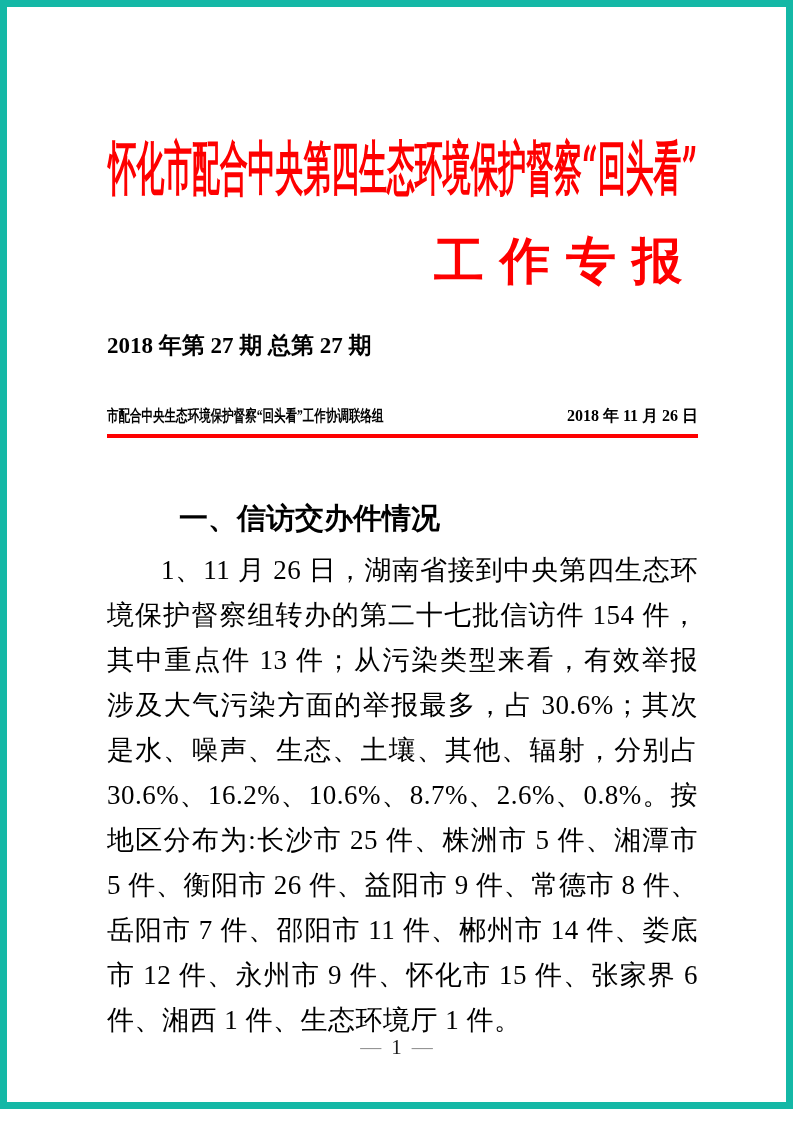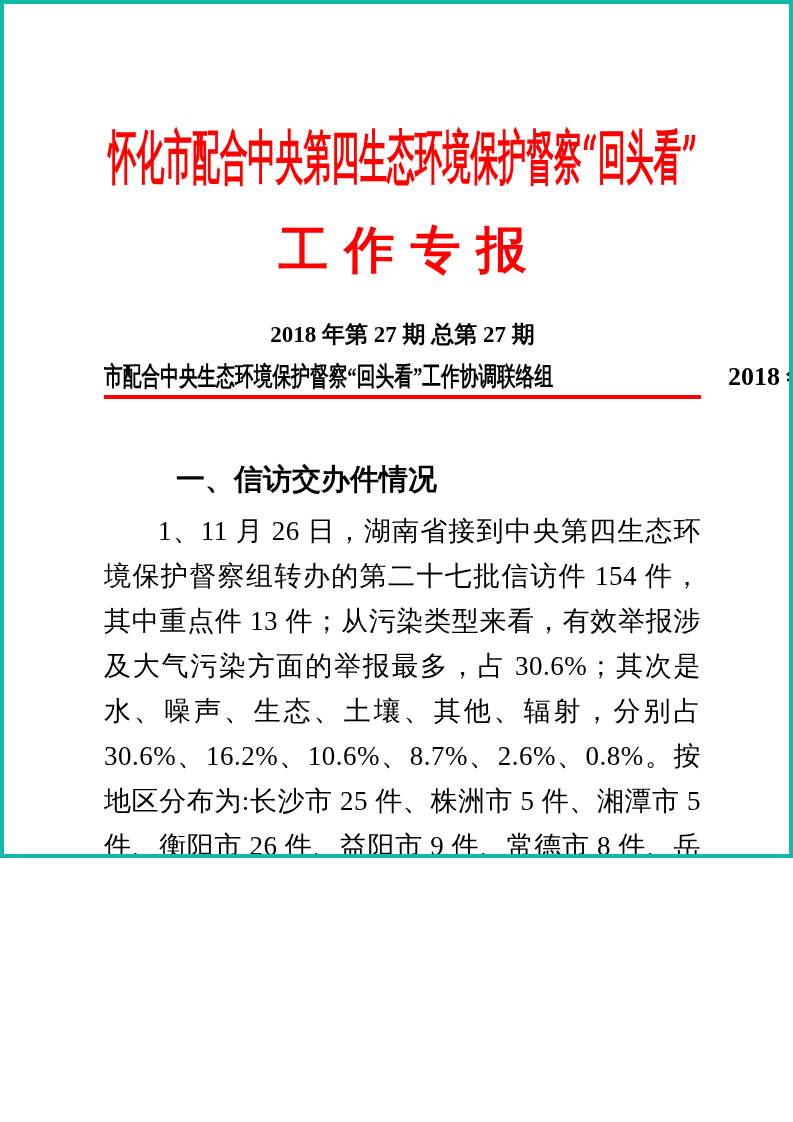--- a/index.html
+++ b/index.html
@@ -2,67 +2,66 @@
 <html style="--accent: #fe0000;"><head>
 <meta charset="utf-8">
 <style>
   :root { --accent: #fe0000; }
   * { box-sizing: border-box; }
   html, body { margin: 0; padding: 0; background: #ffffff; }
 
   .page {
     position: relative;
     width: 793px;
-    height: 858px;
+    height: 1109px;
     background: #ffffff;
-    border: 4px solid #14b8a6;
-    padding: 8px 88px 0 100px;
+    border: 7px solid #14b8a6;
+    padding: 16px 88px 0 100px;
     overflow: hidden;
     font-family: "Liberation Serif", serif;
     color: #000000;
   }
 
   
   .title1-wrap { position: relative; margin-top: 112px; height: 66px; }
   .title1 {
     position: absolute; left: 50%; top: 0;
     white-space: nowrap;
     font-family: "DejaVu Serif", serif;
     font-weight: 700;
     font-size: 58px; line-height: 66px;
     color: var(--accent);
     transform: scaleX(0.48) translateX(-50%);
     transform-origin: 0 50%;
   }
 
   .title2 {
     margin-top: 34px;
-    text-align: center;
+    text-align: right;
     font-family: "DejaVu Serif", serif;
     font-weight: 700;
     font-size: 50px; line-height: 52px;
     letter-spacing: 16px;
     padding-left: 16px;
     color: var(--accent);
   }
 
   .issue {
     margin-top: 46px;
-    text-align: center;
     font-weight: 700;
     font-size: 23px; line-height: 26px;
   }
 
   .org-row {
-    margin-top: 16px;
+    margin-top: 44px;
     display: flex;
     justify-content: space-between;
     align-items: baseline;
     font-weight: 700;
-    font-size: 26px; line-height: 26px;
+    font-size: 16px; line-height: 26px;
   }
   .org-name { white-space: nowrap; transform: scaleX(0.72); transform-origin: 0 50%; }
   .org-date { white-space: nowrap; }
 
   .rule { margin-top: 5px; height: 4px; background: var(--accent); }
 
   .main { margin-top: 52px; height: 565px; overflow: hidden; }
 
   .heading {
     margin: 8px;

